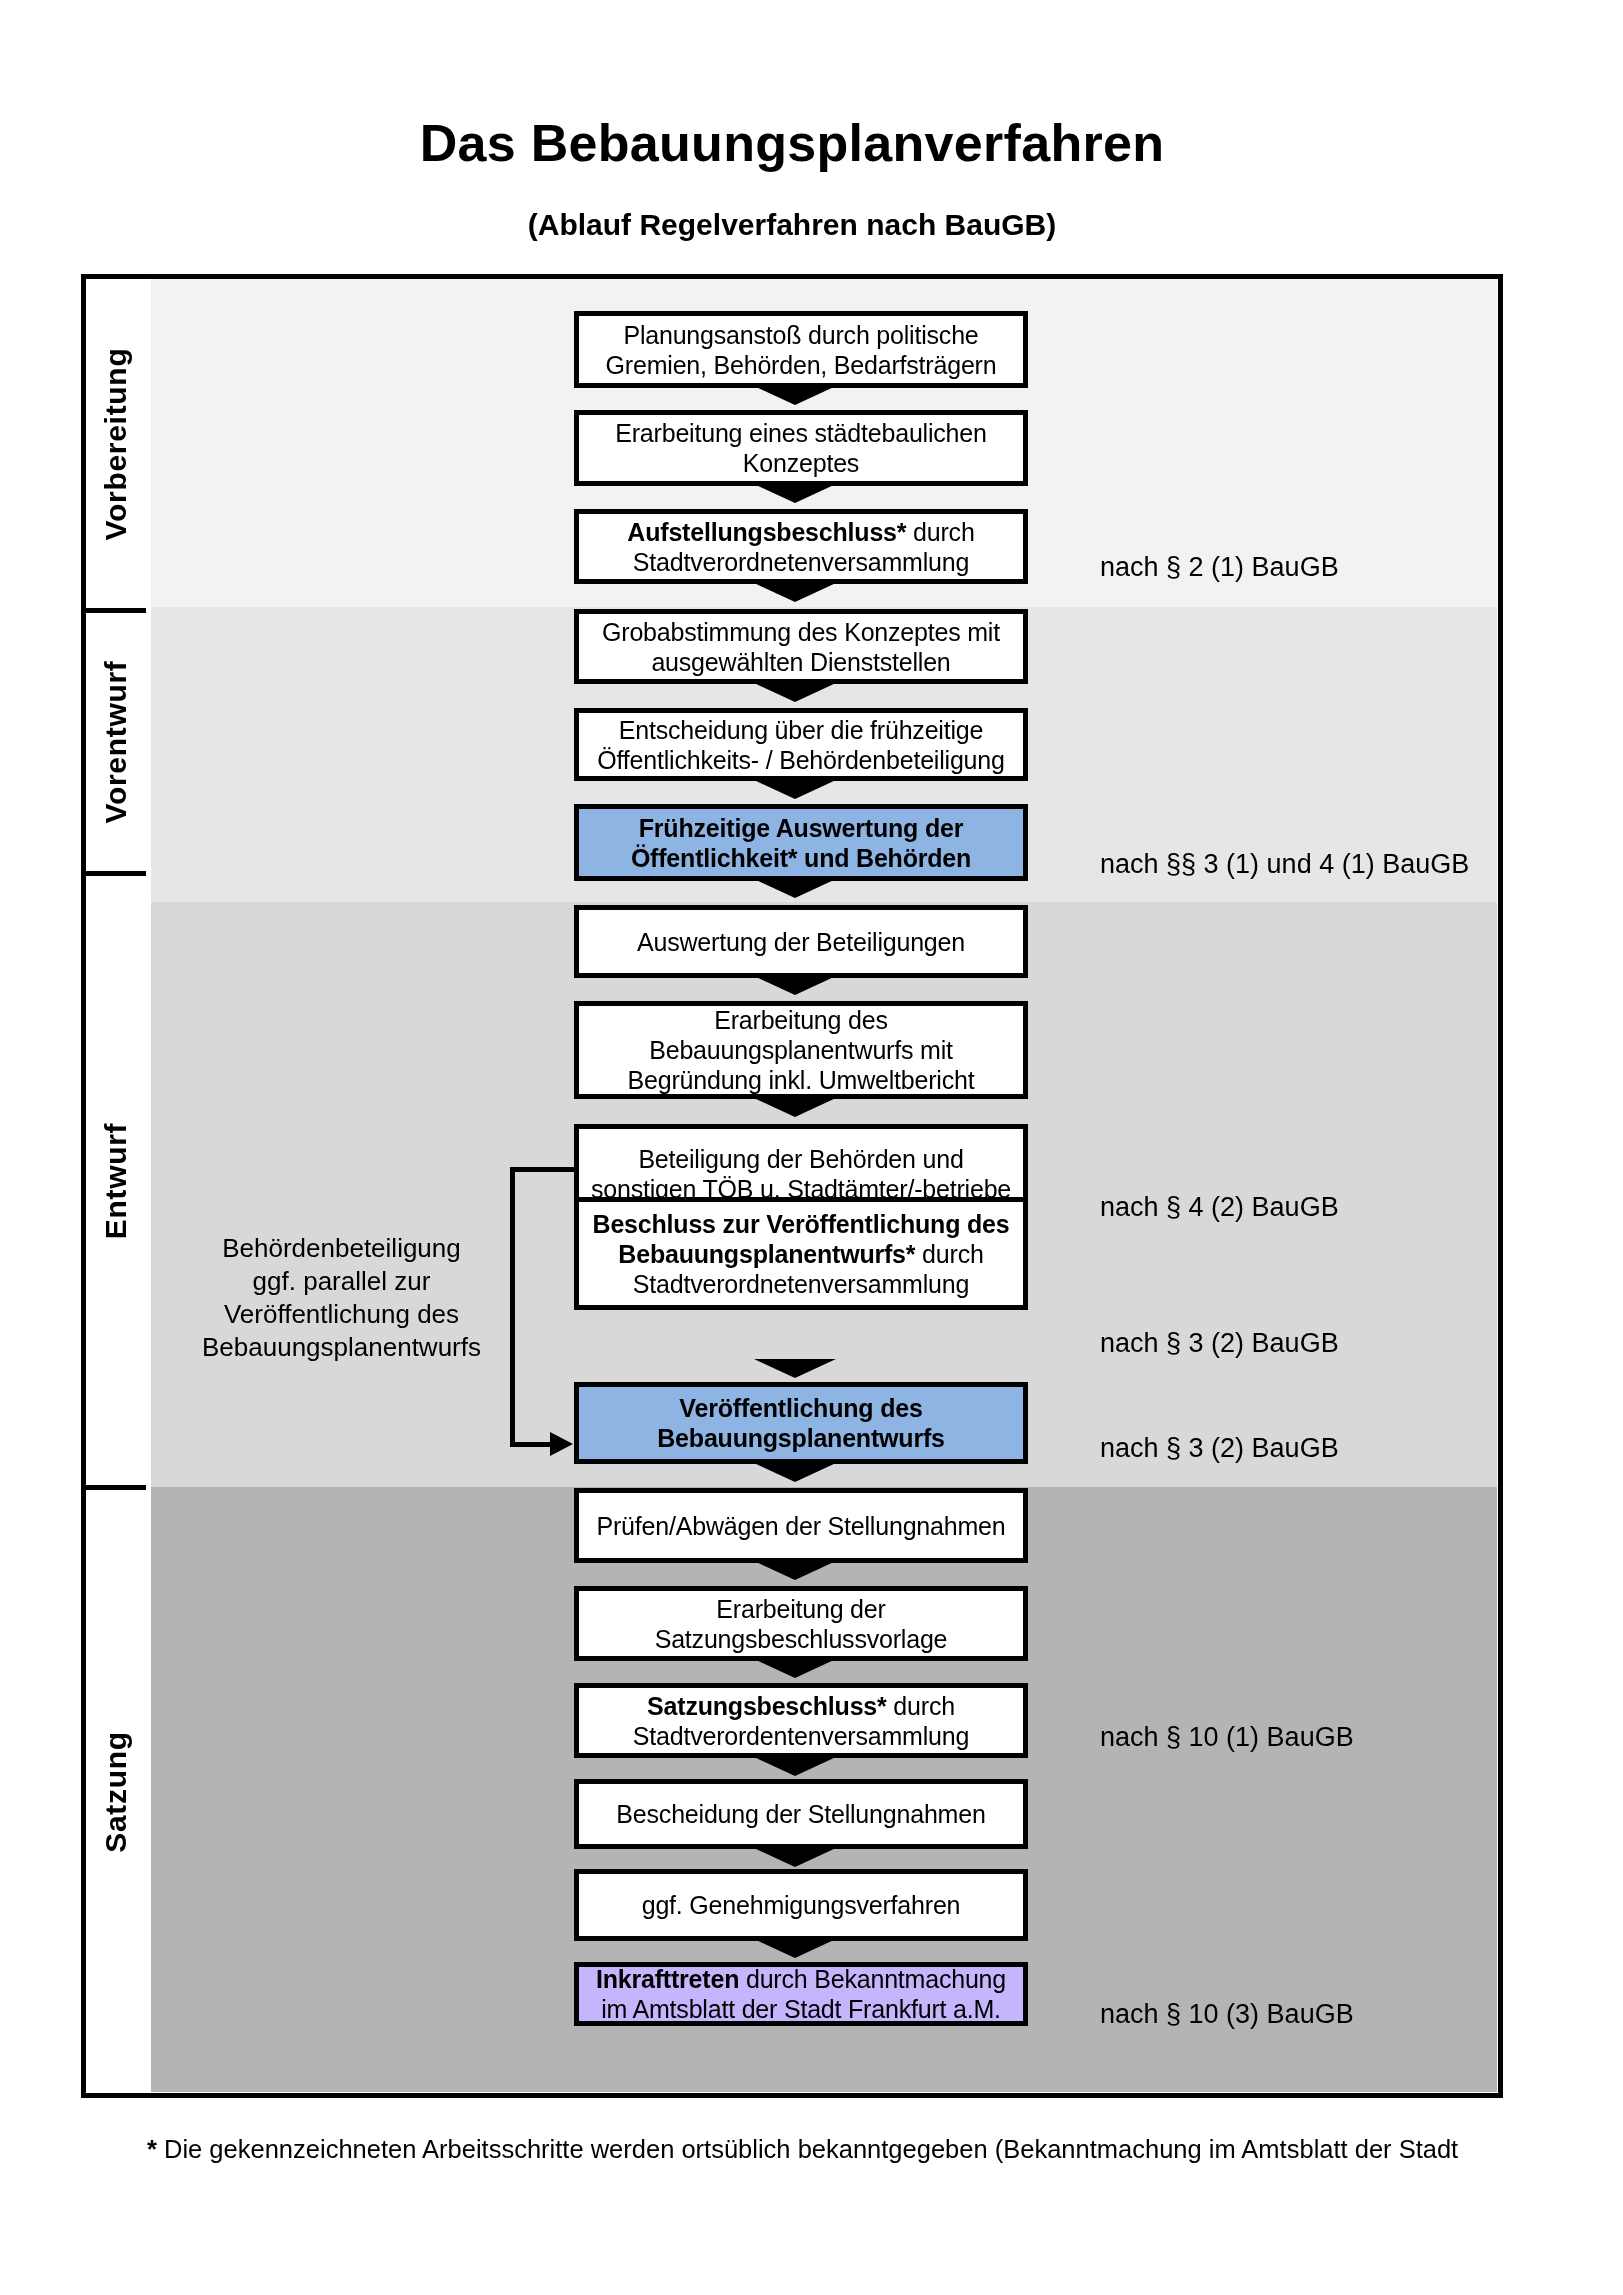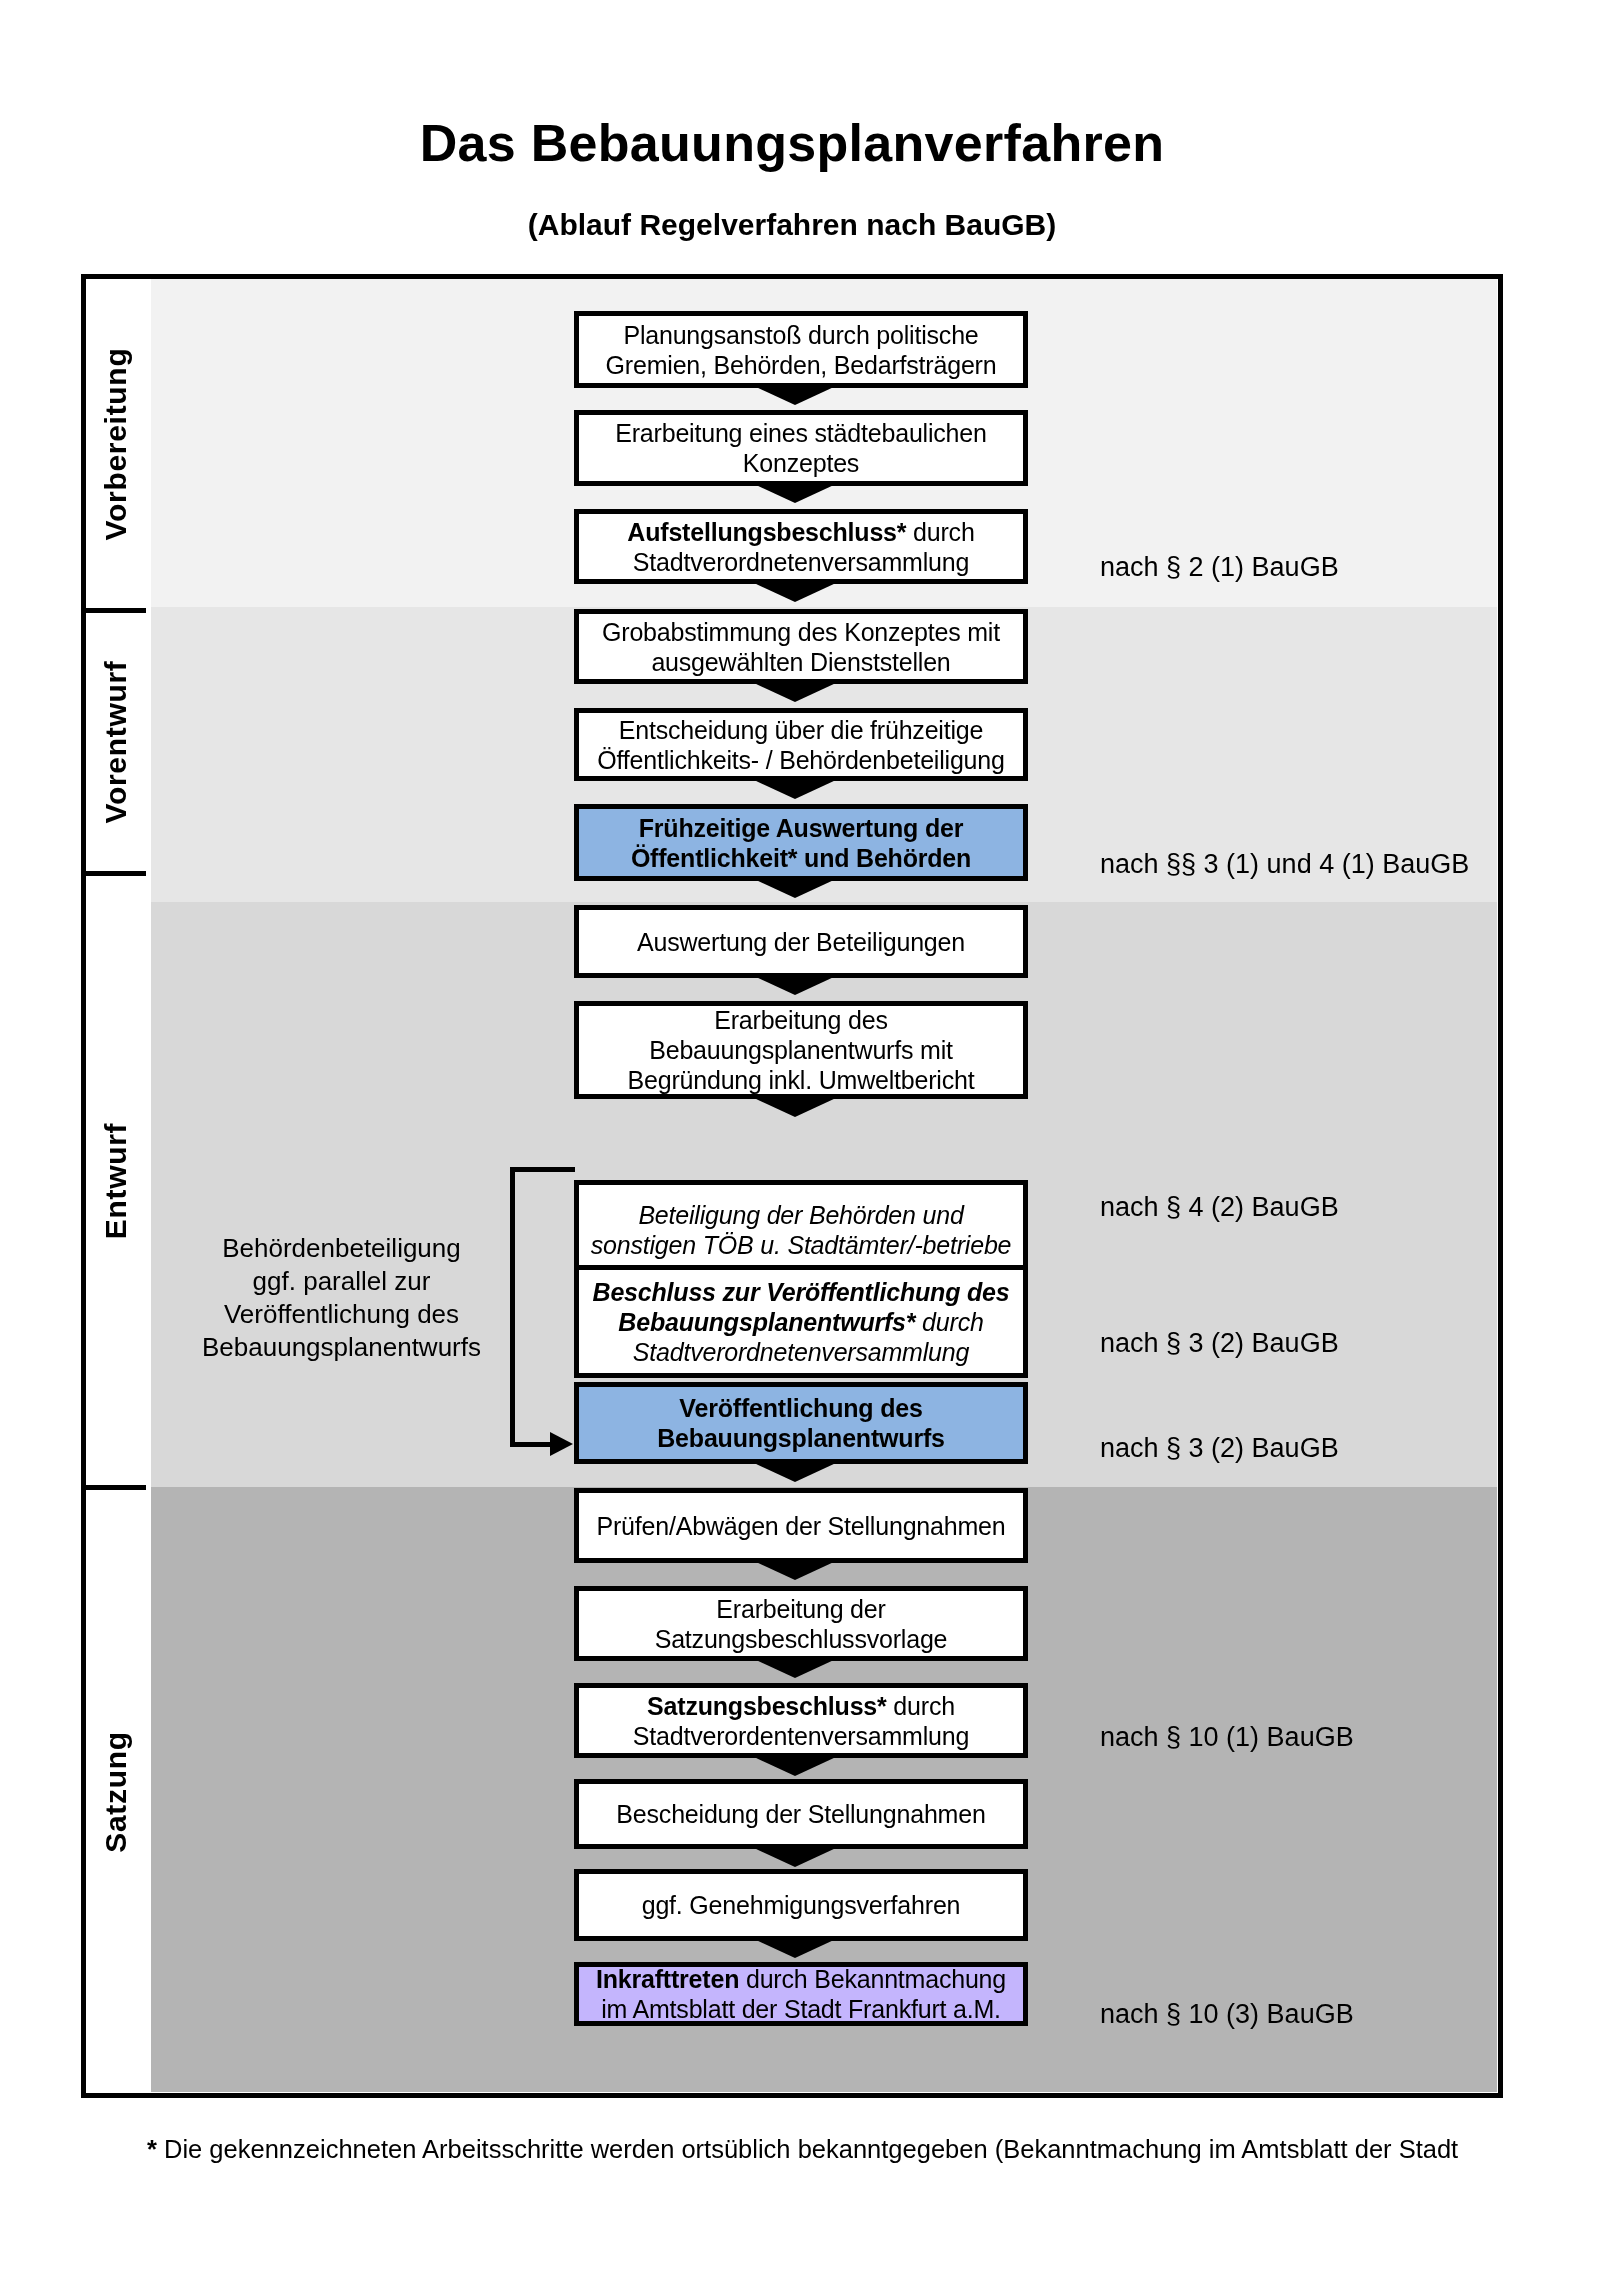--- a/index.html
+++ b/index.html
@@ -125,26 +125,26 @@
 <div class="abs fbox" style="top: 905px; height: 73px;">
     <div class="line"><span>Auswertung der Beteiligungen</span></div>
   </div>
 <div class="abs darr" style="top: 976px;"></div>
 <div class="abs fbox" style="top: 1001px; height: 98px;">
     <div class="line"><span>Erarbeitung des</span></div>
     <div class="line"><span>Bebauungsplanentwurfs mit</span></div>
     <div class="line"><span>Begründung inkl. Umweltbericht</span></div>
   </div>
 <div class="abs darr" style="top: 1098px;"></div>
-<div class="abs fbox" style="top: 1180px; height: 99px; font-style: italic;">
+<div class="abs fbox" style="top: 1124px; height: 99px;">
     <div class="line"><span>Beteiligung der Behörden und</span></div>
     <div class="line"><span>sonstigen TÖB u. Stadtämter/-betriebe</span></div>
   </div>
 <div class="abs darr" style="top: 1221px;"></div>
-<div class="abs fbox" style="top: 1265px; height: 113px; font-style: italic;">
+<div class="abs fbox" style="top: 1197px; height: 113px;">
     <div class="line"><span class="bold">Beschluss zur Veröffentlichung des</span></div>
     <div class="line"><span class="bold">Bebauungsplanentwurfs*</span><span> durch</span></div>
     <div class="line"><span>Stadtverordnetenversammlung</span></div>
   </div>
 <div class="abs darr" style="top: 1359px;"></div>
 <div class="abs fbox" style="top: 1382px; height: 82px; background: rgb(141, 180, 226);">
     <div class="line"><span class="bold">Veröffentlichung des</span></div>
     <div class="line"><span class="bold">Bebauungsplanentwurfs</span></div>
   </div>
 <div class="abs darr" style="top: 1463px;"></div>

